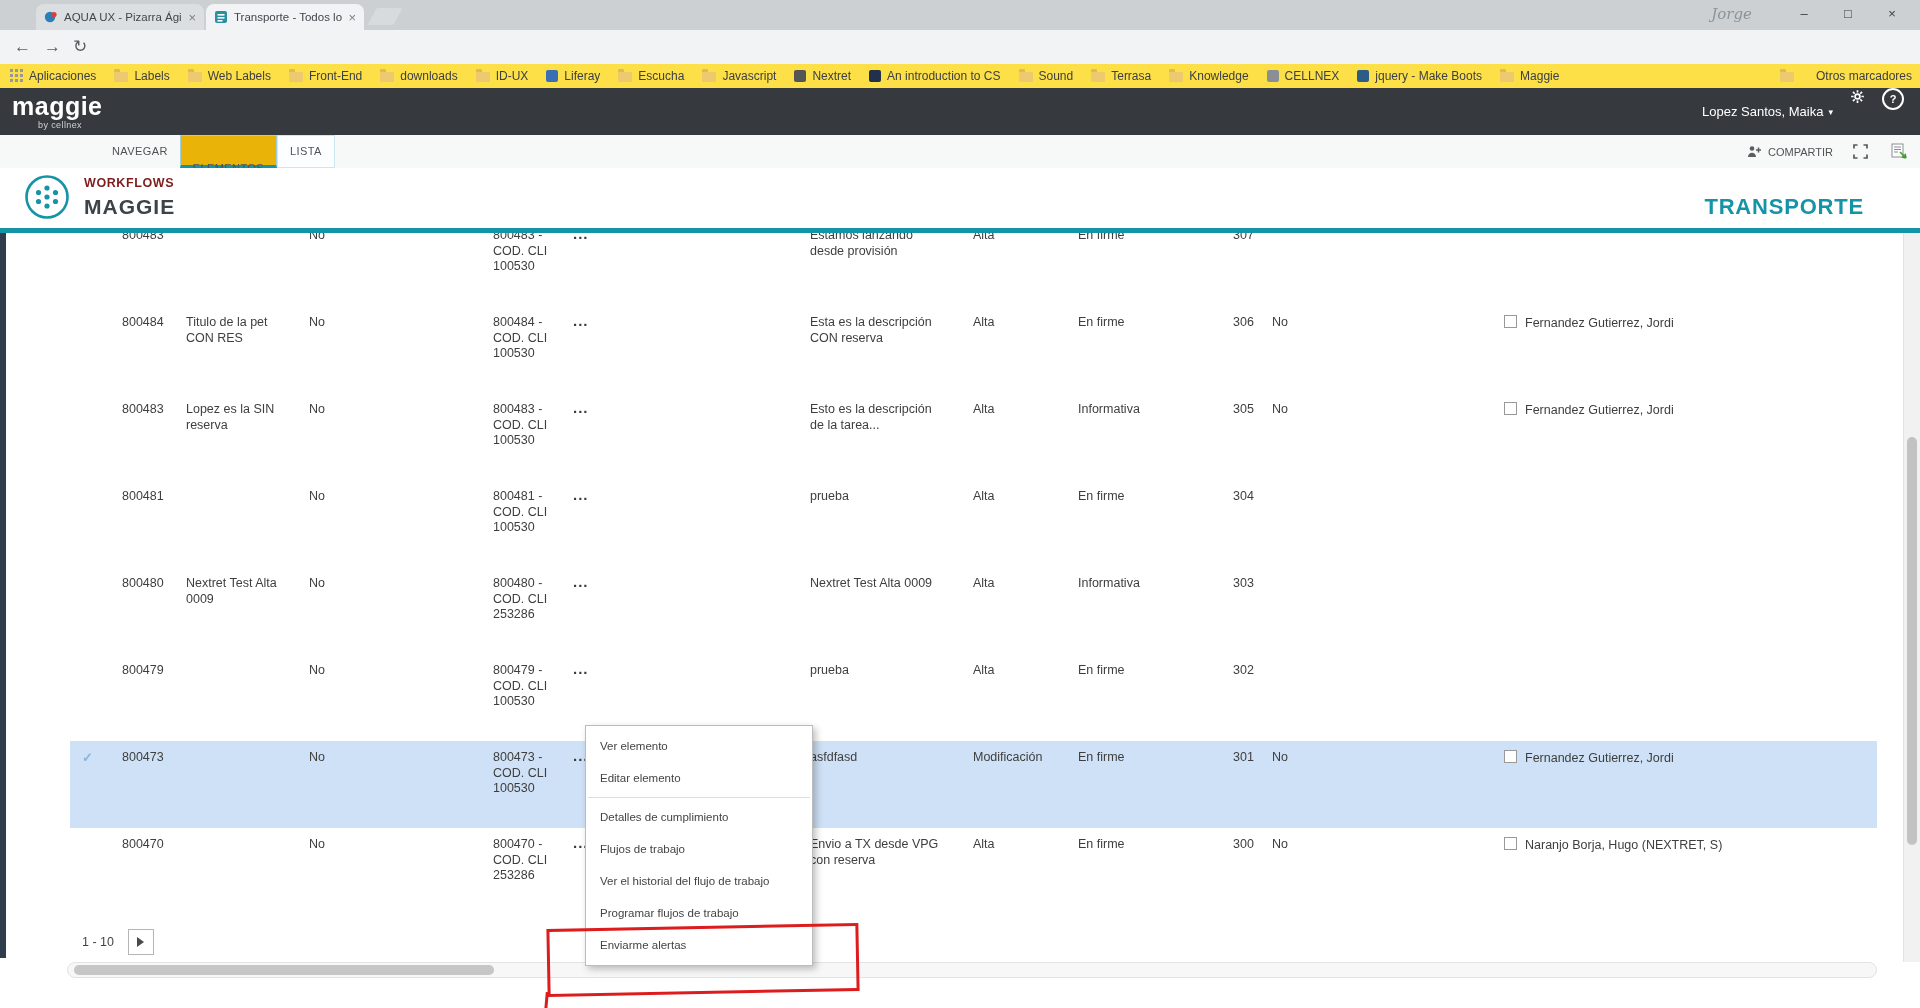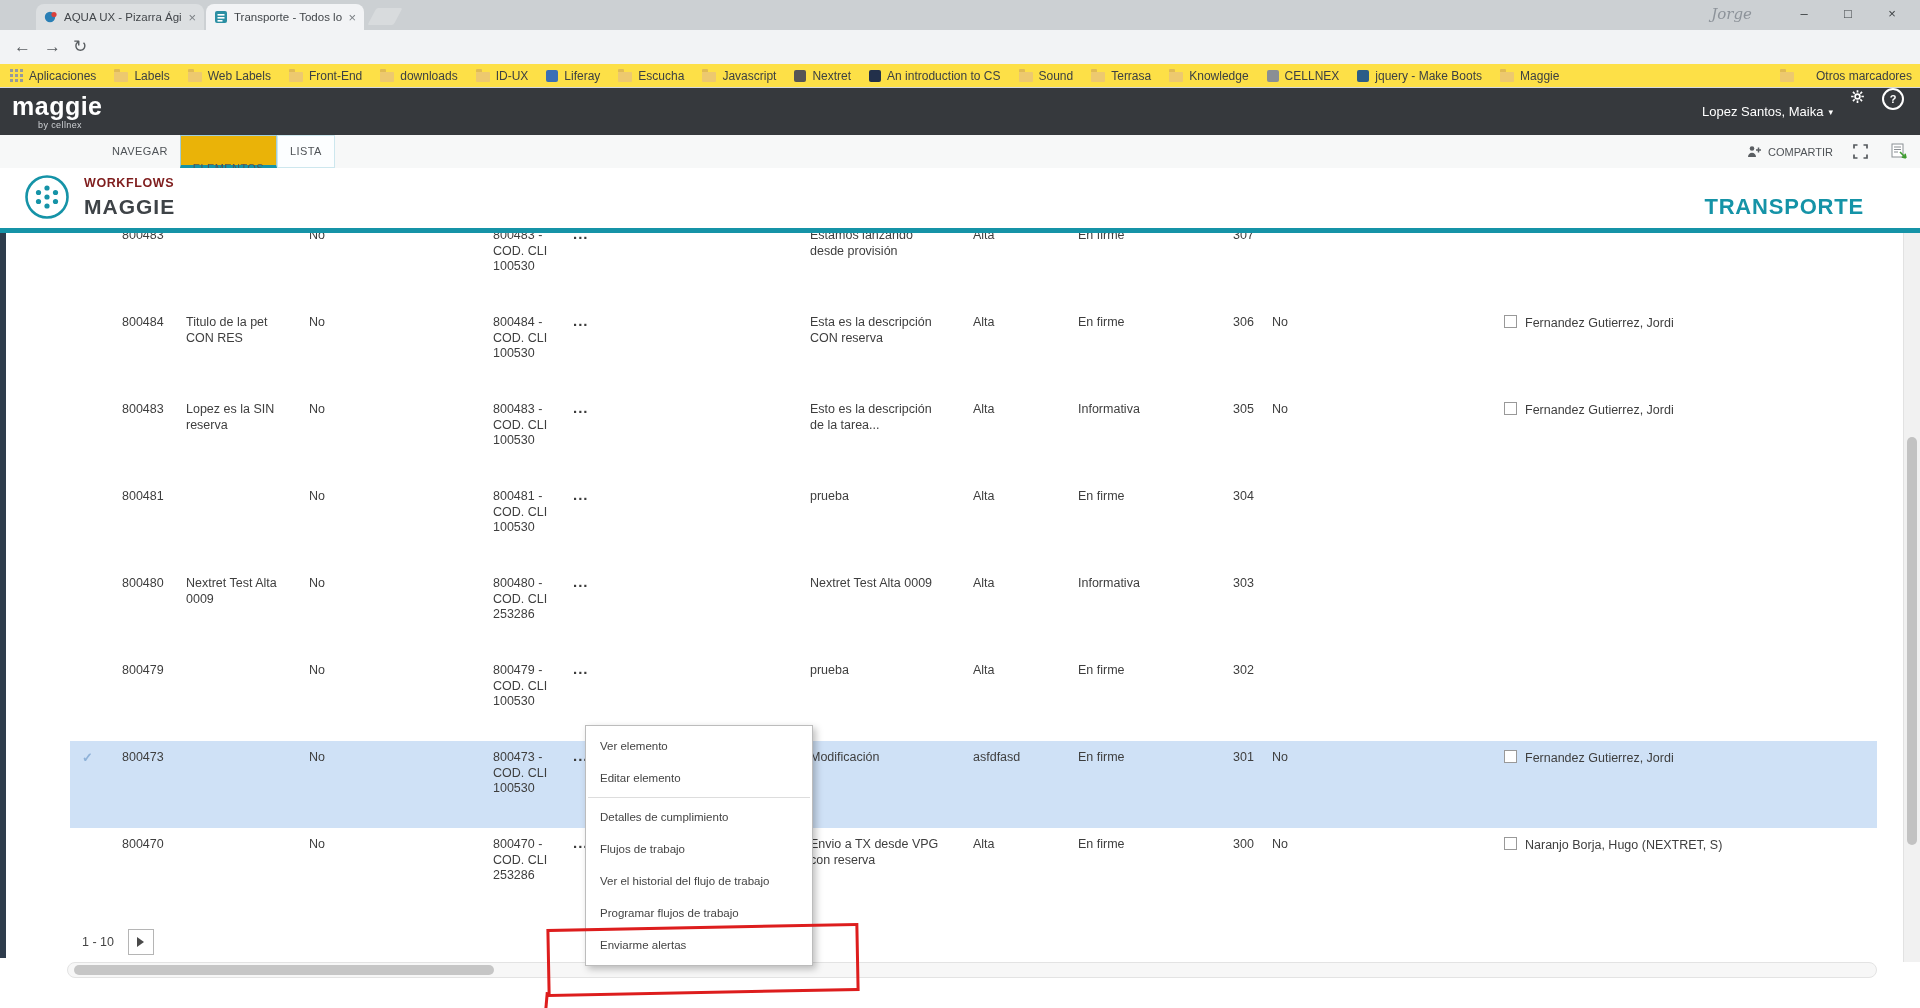--- a/index.html
+++ b/index.html
@@ -406,22 +406,22 @@
           <div class="c c-no2"></div>
           <div class="c c-asg"></div>
         </div>
         <div class="trow selected">
           <div class="c c-check">✓</div>
           <div class="c c-id">800473</div>
           <div class="c c-title"><span></span></div>
           <div class="c c-no">No</div>
           <div class="c c-code"><span>800473 - COD. CLI 100530</span></div>
           <div class="c c-menu"><span class="dots">...</span></div>
+          <div class="c c-desc"><span>asfdfasd</span></div>
           <div class="c c-prio">Modificación</div>
-          <div class="c c-desc"><span>asfdfasd</span></div>
           <div class="c c-tipo">En firme</div>
           <div class="c c-num">301</div>
           <div class="c c-no2">No</div>
           <div class="c c-asg"><span class="cbx"></span><span>Fernandez Gutierrez, Jordi</span></div>
         </div>
         <div class="trow">
           <div class="c c-check"></div>
           <div class="c c-id">800470</div>
           <div class="c c-title"><span></span></div>
           <div class="c c-no">No</div>

